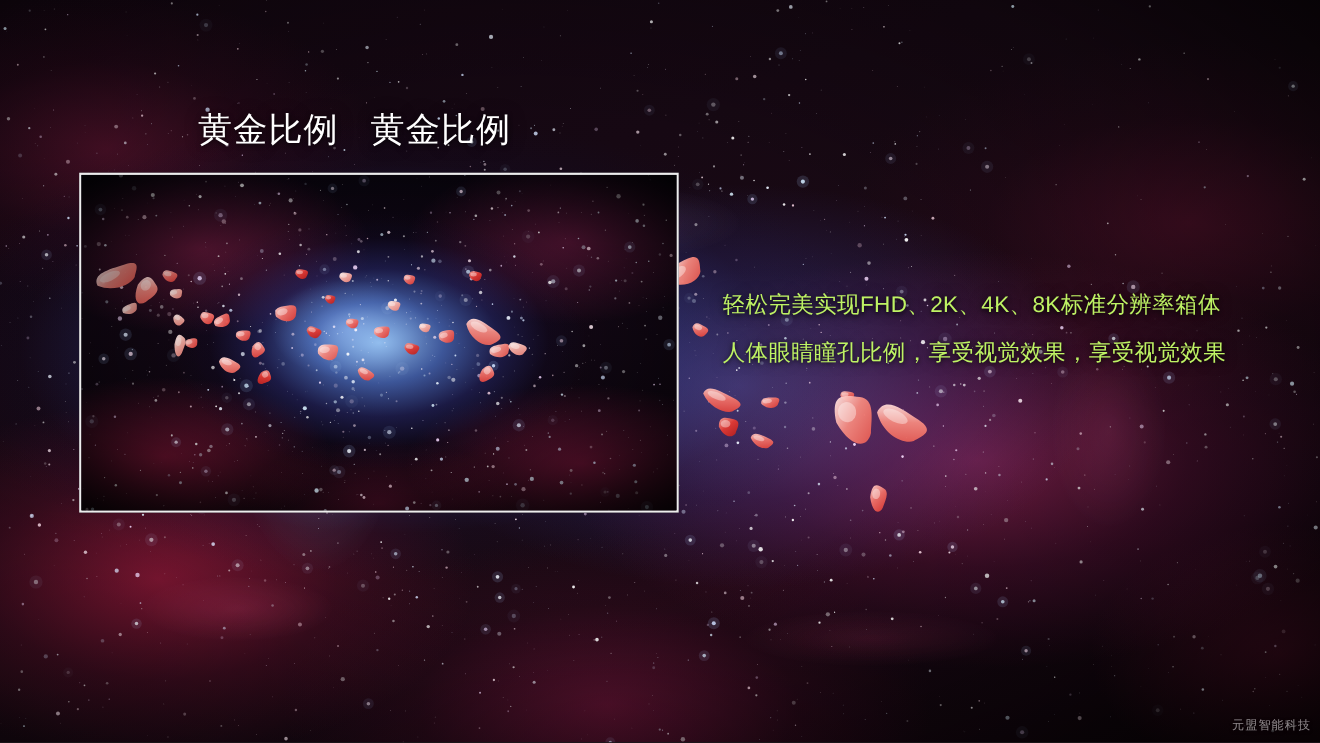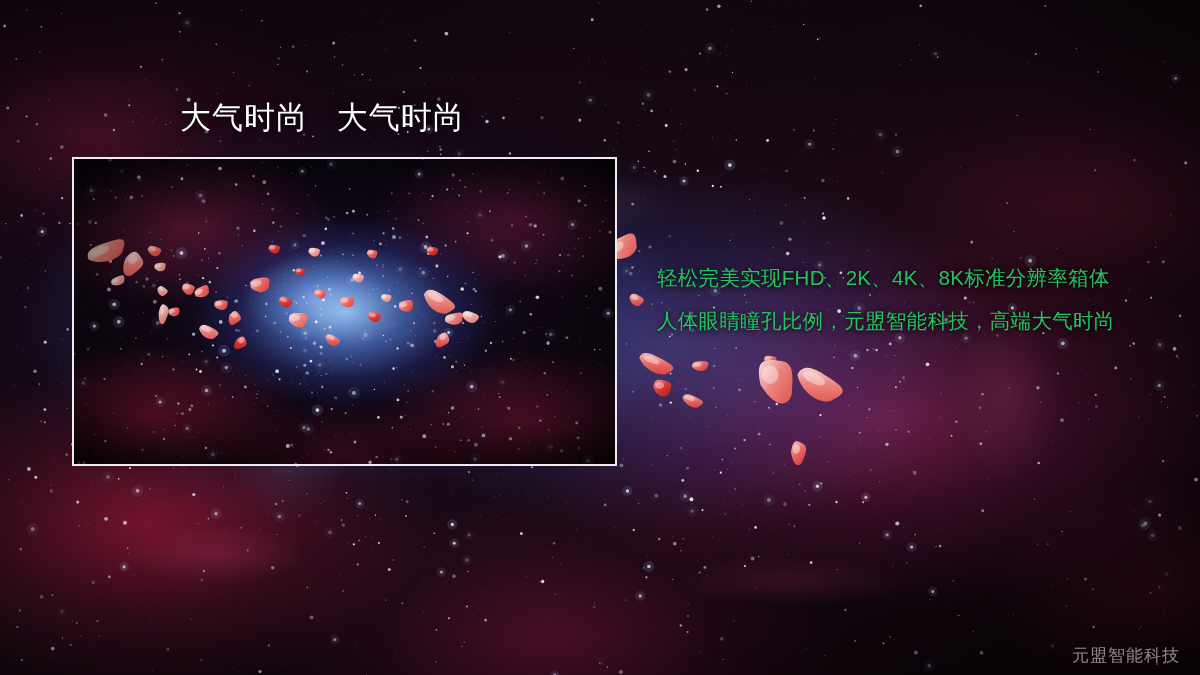--- a/index.html
+++ b/index.html
@@ -98,30 +98,30 @@
   }
   #body-copy {
     position: absolute;
     left: 657px;
     top: 256px;
     width: 520px;
   }
   .body-line {
     font-size: 20.5px;
     line-height: 43px;
-    color: #22c55e;
+    color: #bef264;
     white-space: nowrap;
     letter-spacing: 0.3px;
     text-shadow: 0 1px 4px rgba(0,0,0,0.75), 0 0 12px rgba(0,0,0,0.50);
   }
   #watermark {
     position: absolute;
-    right: 20px;
+    right: 8px;
     bottom: 8px;
-    font-size: 17px;
+    font-size: 11px;
     color: rgba(232,225,228,0.60);
     letter-spacing: 1px;
     text-shadow: 0 1px 3px rgba(0,0,0,0.6);
     margin-left: 48px;
   }
 </style>
 </head>
 <body>
 
 <div id="slide">
@@ -1999,21 +1999,21 @@
       <g transform="translate(622.0,248.0) rotate(-35)">
         <path d="M -16 0 C -16 -13.64 -3.84 -11 9.6 -8.8 C 23.04 -6.6 16 1.3199999999999998 12.8 7.48 C 7.04 13.64 -7.04 12.76 -16 0 Z" fill="url(#pg-petals-outside-light)" opacity="0.95"></path>
         <ellipse cx="-4.5" cy="-3.5" rx="8.3" ry="4.4" fill="#fff6f3" opacity="0.42"></ellipse>
       </g>
       <g transform="translate(636.0,300.0) rotate(20)">
         <path d="M -7 0 C -7 -6.82 -1.68 -5.5 4.2 -4.4 C 10.08 -3.3 7 0.6599999999999999 5.6000000000000005 3.74 C 3.08 6.82 -3.08 6.38 -7 0 Z" fill="url(#pg-petals-outside-mid)" opacity="0.95"></path>
         <ellipse cx="-2.0" cy="-1.8" rx="3.6" ry="2.2" fill="#fff6f3" opacity="0.42"></ellipse>
       </g>
     </svg>
 
-  <div id="slide-title">大气时尚   大气时尚</div>
+  <div id="slide-title">黄金比例   黄金比例</div>
 
   <div id="preview-frame">
     <div class="frame-inner"></div>
     <svg id="stars-frame" width="545" height="309" style="position:absolute;inset:0;mix-blend-mode:screen;">
         <circle cx="268.9" cy="95.3" r="0.89" fill="#f6d9ff" opacity="0.65"></circle>
         <circle cx="356.0" cy="176.2" r="0.29" fill="#d6f0ff" opacity="0.74"></circle>
         <circle cx="389.0" cy="164.1" r="0.99" fill="#ffffff" opacity="0.63"></circle>
         <circle cx="528.8" cy="120.4" r="0.28" fill="#cfe2ff" opacity="0.65"></circle>
         <circle cx="251.4" cy="290.4" r="0.28" fill="#f6d9ff" opacity="0.73"></circle>
         <circle cx="457.5" cy="307.5" r="0.33" fill="#ffe8f2" opacity="0.75"></circle>
@@ -3073,18 +3073,18 @@
         <g transform="translate(44.0,122.0) rotate(-30)">
           <path d="M -7 0 C -7 -5.58 -1.68 -4.5 4.2 -3.6 C 10.08 -2.6999999999999997 7 0.54 5.6000000000000005 3.06 C 3.08 5.58 -3.08 5.22 -7 0 Z" fill="url(#pg-petals-inside-pale)" opacity="0.95"></path>
           <ellipse cx="-2.0" cy="-1.4" rx="3.6" ry="1.8" fill="#fff6f3" opacity="0.42"></ellipse>
         </g>
       </svg>
     <div class="frame-vignette"></div>
   </div>
 
   <div id="body-copy">
     <div class="body-line">轻松完美实现FHD、2K、4K、8K标准分辨率箱体</div>
-    <div class="body-line">人体眼睛瞳孔比例，元盟智能科技，高端大气时尚</div>
+    <div class="body-line">人体眼睛瞳孔比例，享受视觉效果，享受视觉效果</div>
   </div>
 
   <div id="watermark">元盟智能科技</div>
 
 </div>
 
 </body></html>

